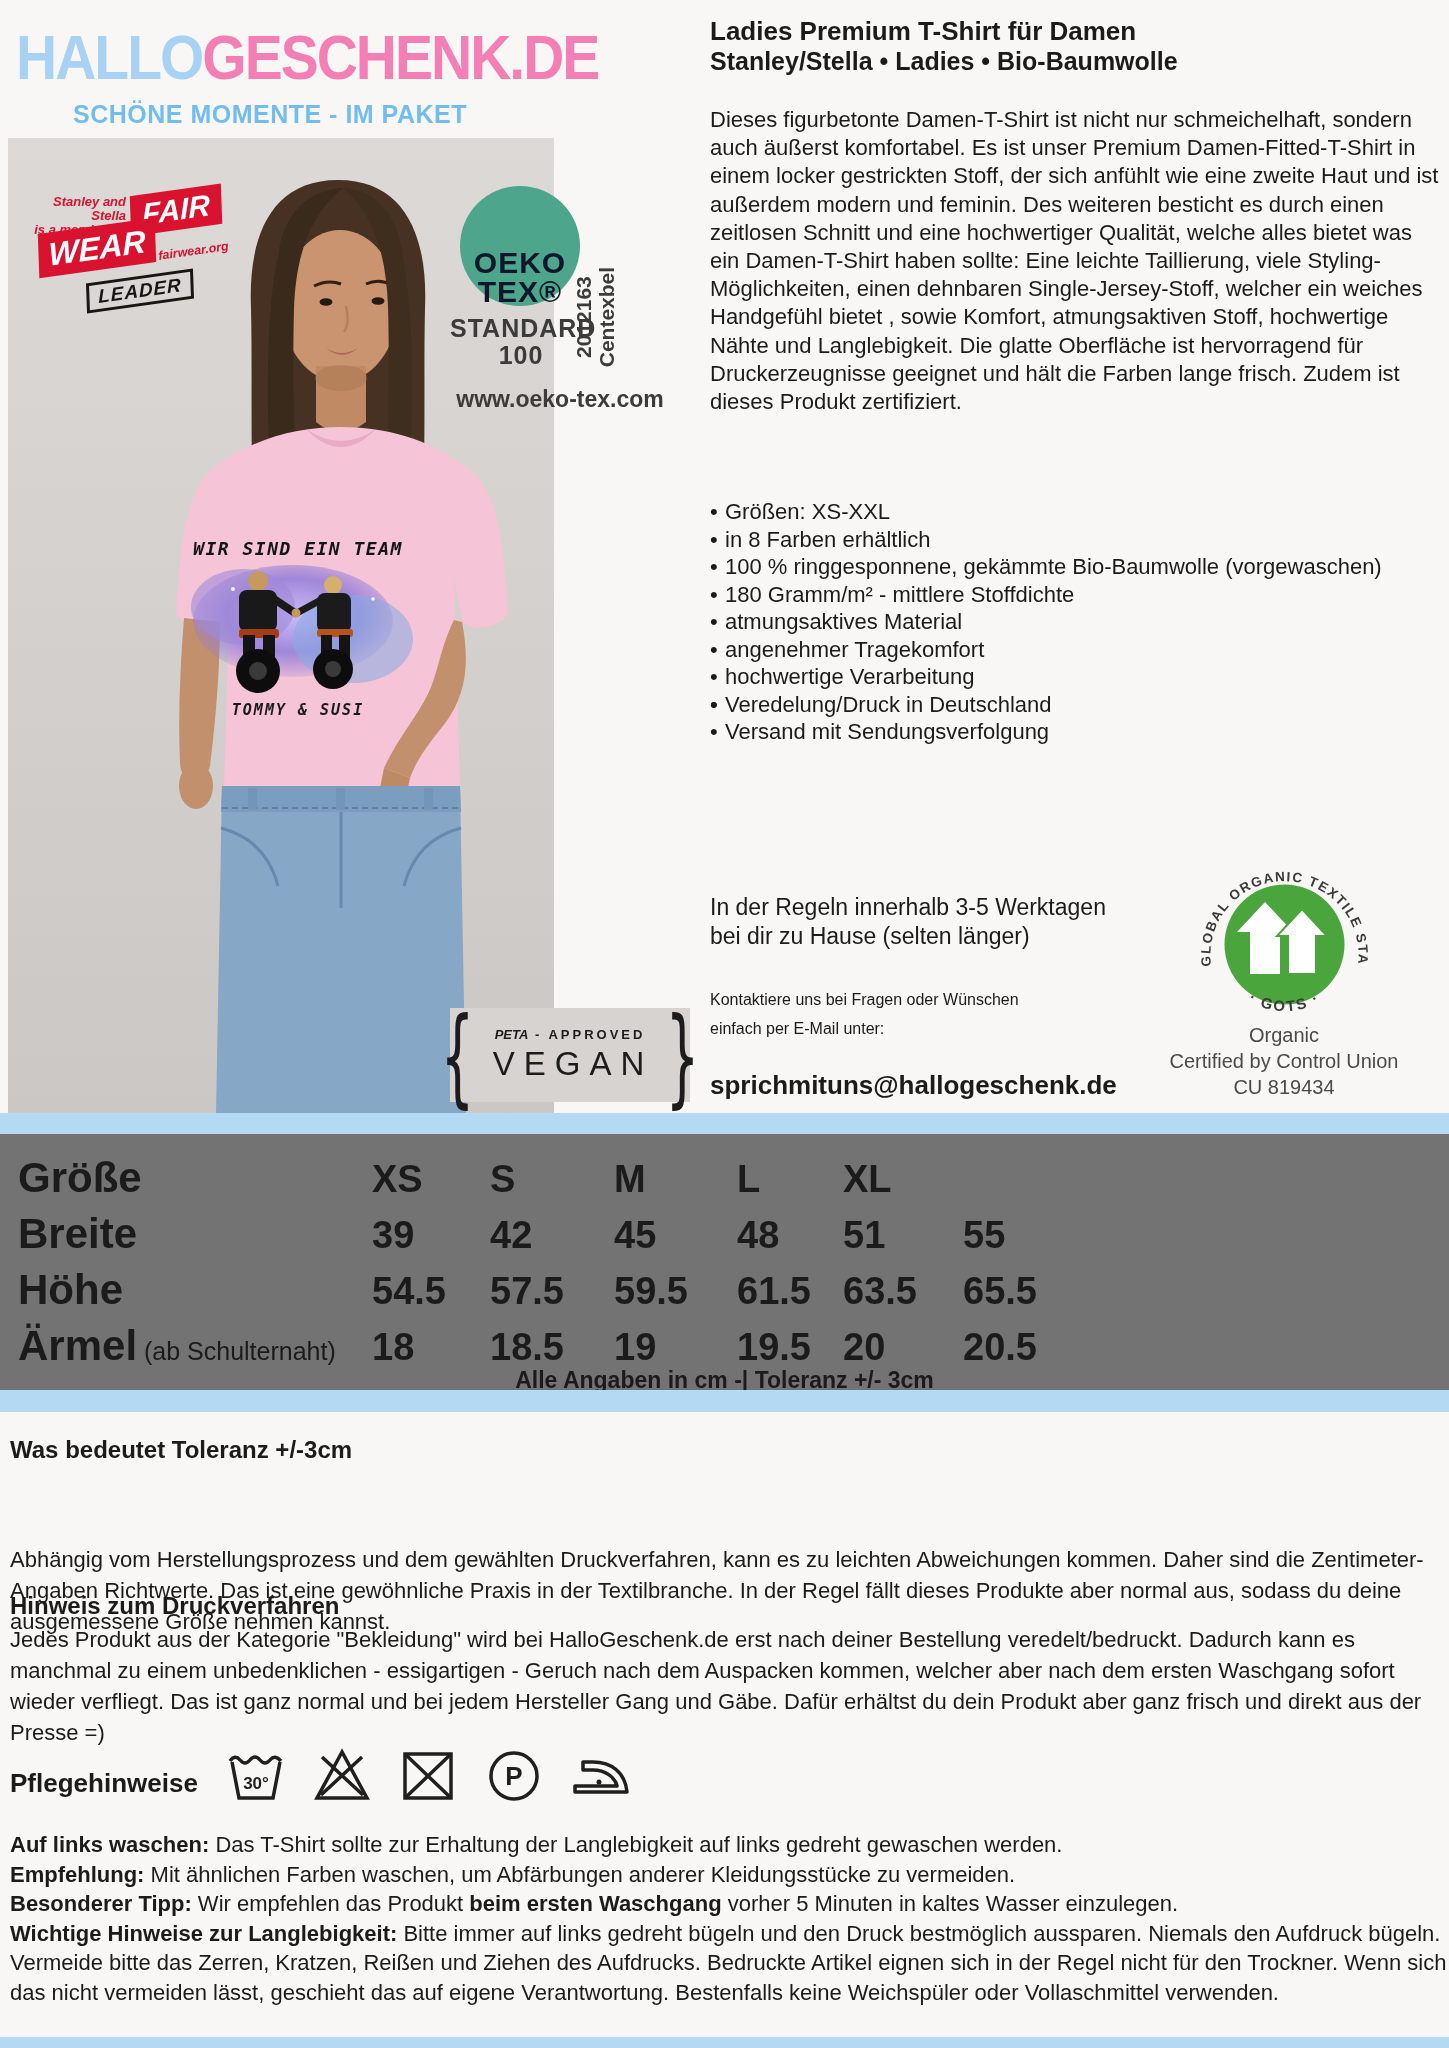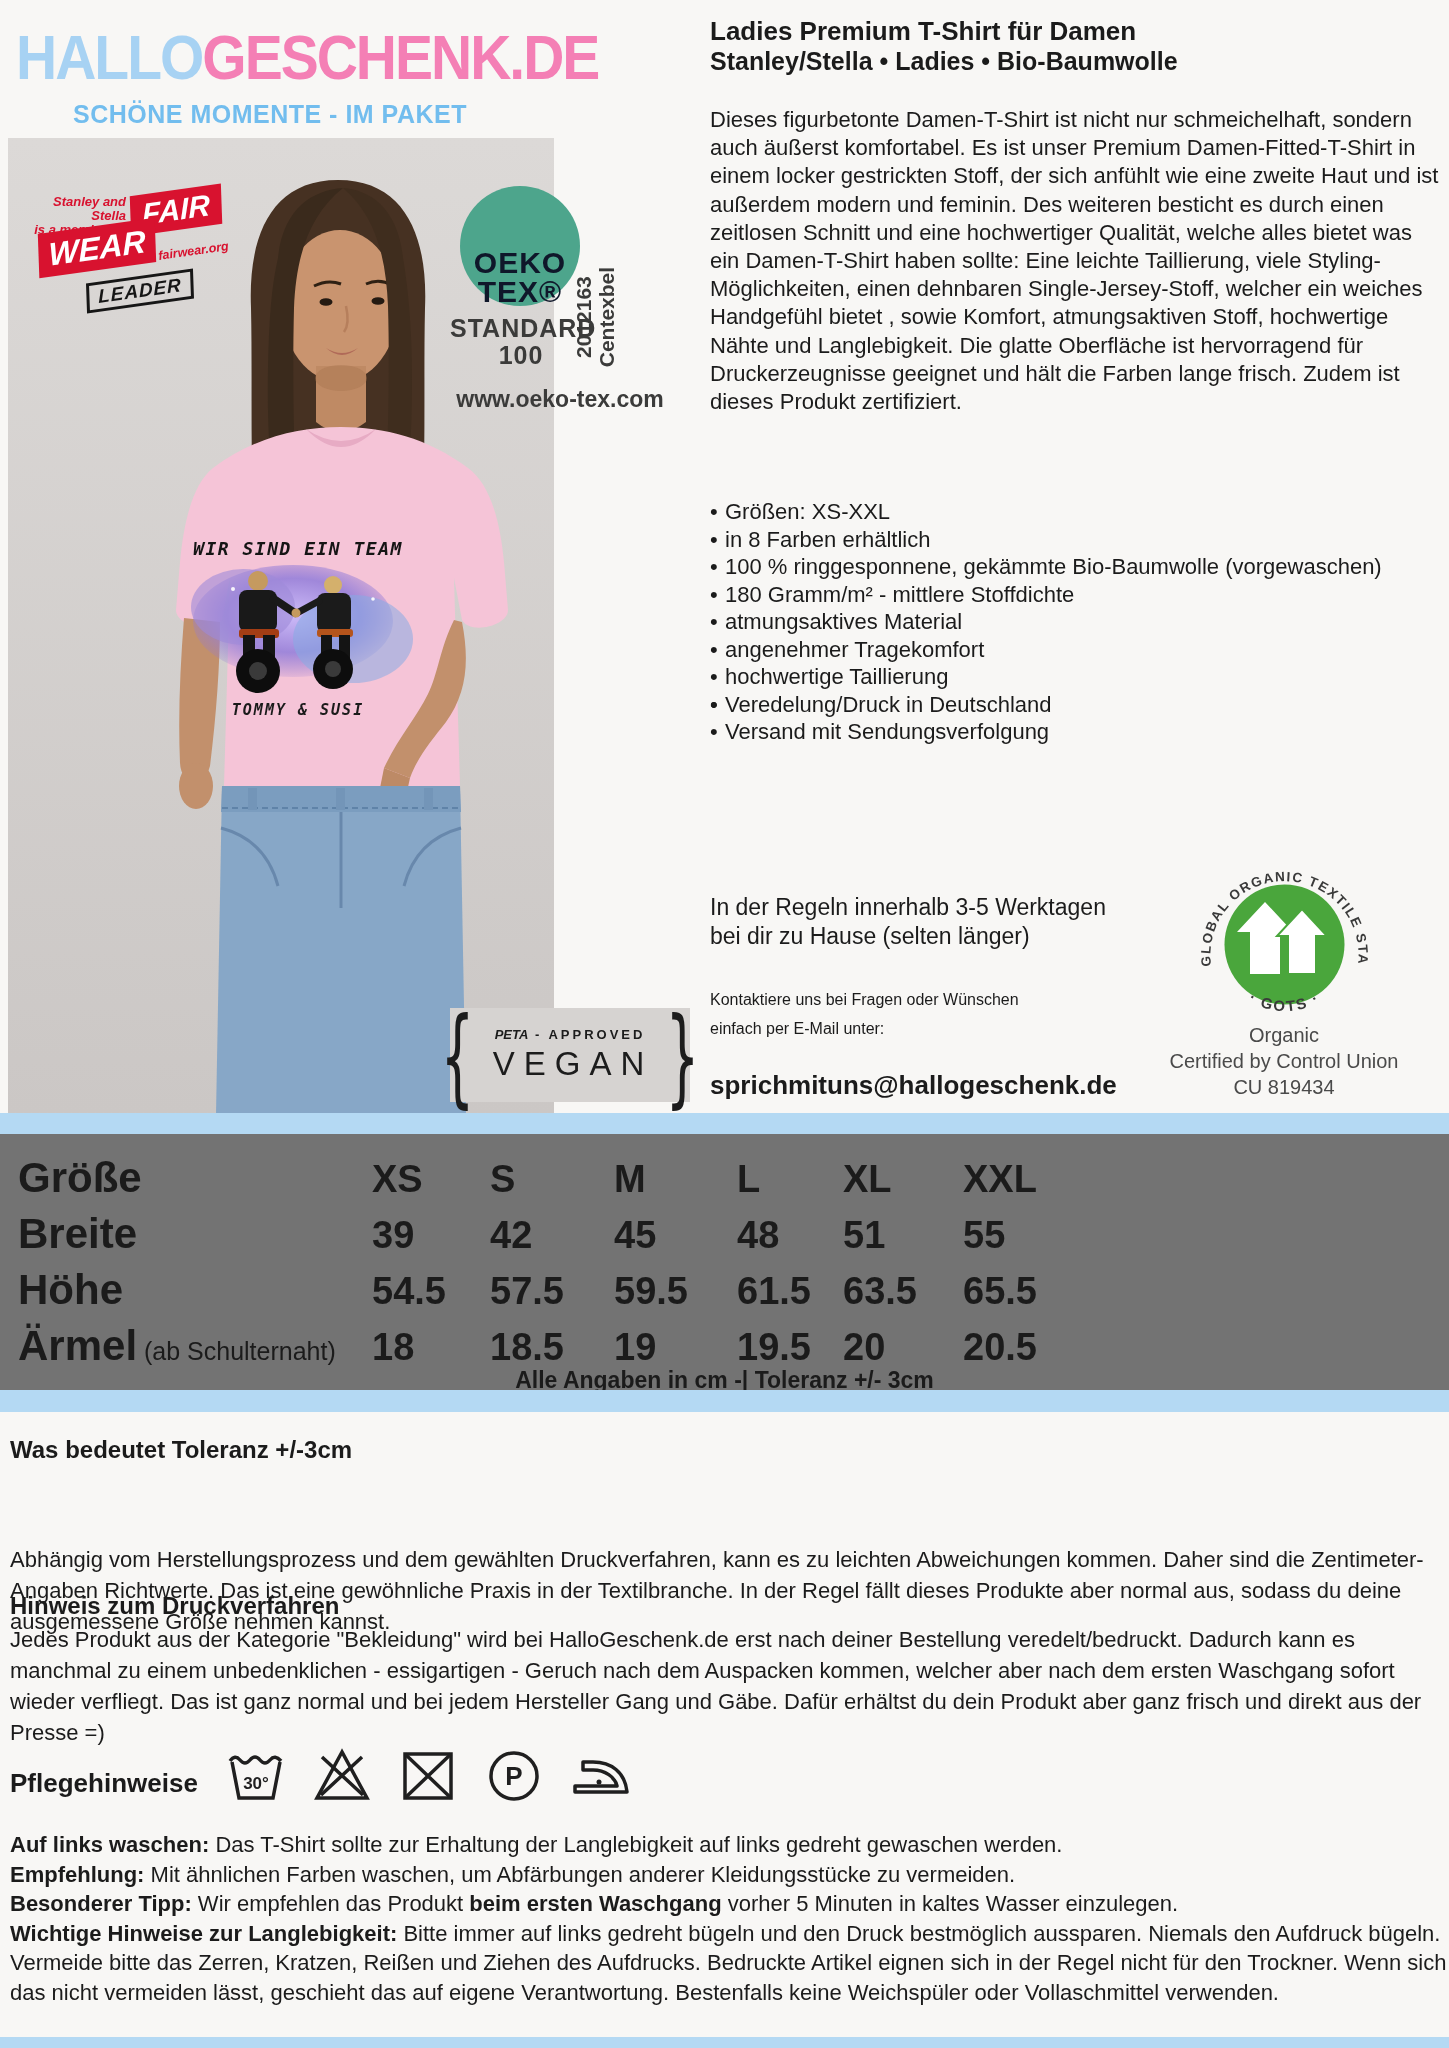--- a/index.html
+++ b/index.html
@@ -240,21 +240,21 @@
     <div class="ptitle">Ladies Premium T-Shirt für Damen</div>
     <div class="psub">Stanley/Stella • Ladies • Bio-Baumwolle</div>
     <div class="pdesc">Dieses figurbetonte Damen-T-Shirt ist nicht nur schmeichelhaft, sondern auch äußerst komfortabel. Es ist unser Premium Damen-Fitted-T-Shirt in einem locker gestrickten Stoff, der sich anfühlt wie eine zweite Haut und ist außerdem modern und feminin. Des weiteren besticht es durch einen zeitlosen Schnitt und eine hochwertiger Qualität, welche alles bietet was ein Damen-T-Shirt haben sollte: Eine leichte Taillierung, viele Styling-Möglichkeiten, einen dehnbaren Single-Jersey-Stoff, welcher ein weiches Handgefühl bietet , sowie Komfort, atmungsaktiven Stoff, hochwertige Nähte und Langlebigkeit. Die glatte Oberfläche ist hervorragend für Druckerzeugnisse geeignet und hält die Farben lange frisch. Zudem ist dieses Produkt zertifiziert.</div>
     <div class="bullets" id="bullet-list">
         <div class="bullet"><span class="dot">•</span><span>Größen: XS-XXL</span></div>
         <div class="bullet"><span class="dot">•</span><span>in 8 Farben erhältlich</span></div>
         <div class="bullet"><span class="dot">•</span><span>100 % ringgesponnene, gekämmte Bio-Baumwolle (vorgewaschen)</span></div>
         <div class="bullet"><span class="dot">•</span><span>180 Gramm/m² - mittlere Stoffdichte</span></div>
         <div class="bullet"><span class="dot">•</span><span>atmungsaktives Material</span></div>
         <div class="bullet"><span class="dot">•</span><span>angenehmer Tragekomfort</span></div>
-        <div class="bullet"><span class="dot">•</span><span>hochwertige Taillierung</span></div>
+        <div class="bullet"><span class="dot">•</span><span>hochwertige Verarbeitung</span></div>
         <div class="bullet"><span class="dot">•</span></div>
         <div class="bullet"><span class="dot">•</span><span>Veredelung/Druck in Deutschland</span></div>
         <div class="bullet"><span class="dot">•</span><span>Versand mit Sendungsverfolgung</span></div>
       </div>
     <div class="delivery">
       <div>In der Regeln innerhalb 3-5 Werktagen</div>
       <div>bei dir zu Hause (selten länger)</div>
     </div>
     <div class="contact">
       <div>Kontaktiere uns bei Fragen oder Wünschen</div>
@@ -287,21 +287,20 @@
   <div class="bar bar1"></div>
   <div class="table-section">
     <div id="size-table">
         <div class="trow">
           <div class="tlabel">Größe</div>
           <div class="tcell">XS</div>
           <div class="tcell">S</div>
           <div class="tcell">M</div>
           <div class="tcell">L</div>
           <div class="tcell">XL</div>
-          <div class="tcell">XXL</div>
         </div>
         <div class="trow">
           <div class="tlabel">Breite</div>
           <div class="tcell">39</div>
           <div class="tcell">42</div>
           <div class="tcell">45</div>
           <div class="tcell">48</div>
           <div class="tcell">51</div>
           <div class="tcell">55</div>
         </div>

